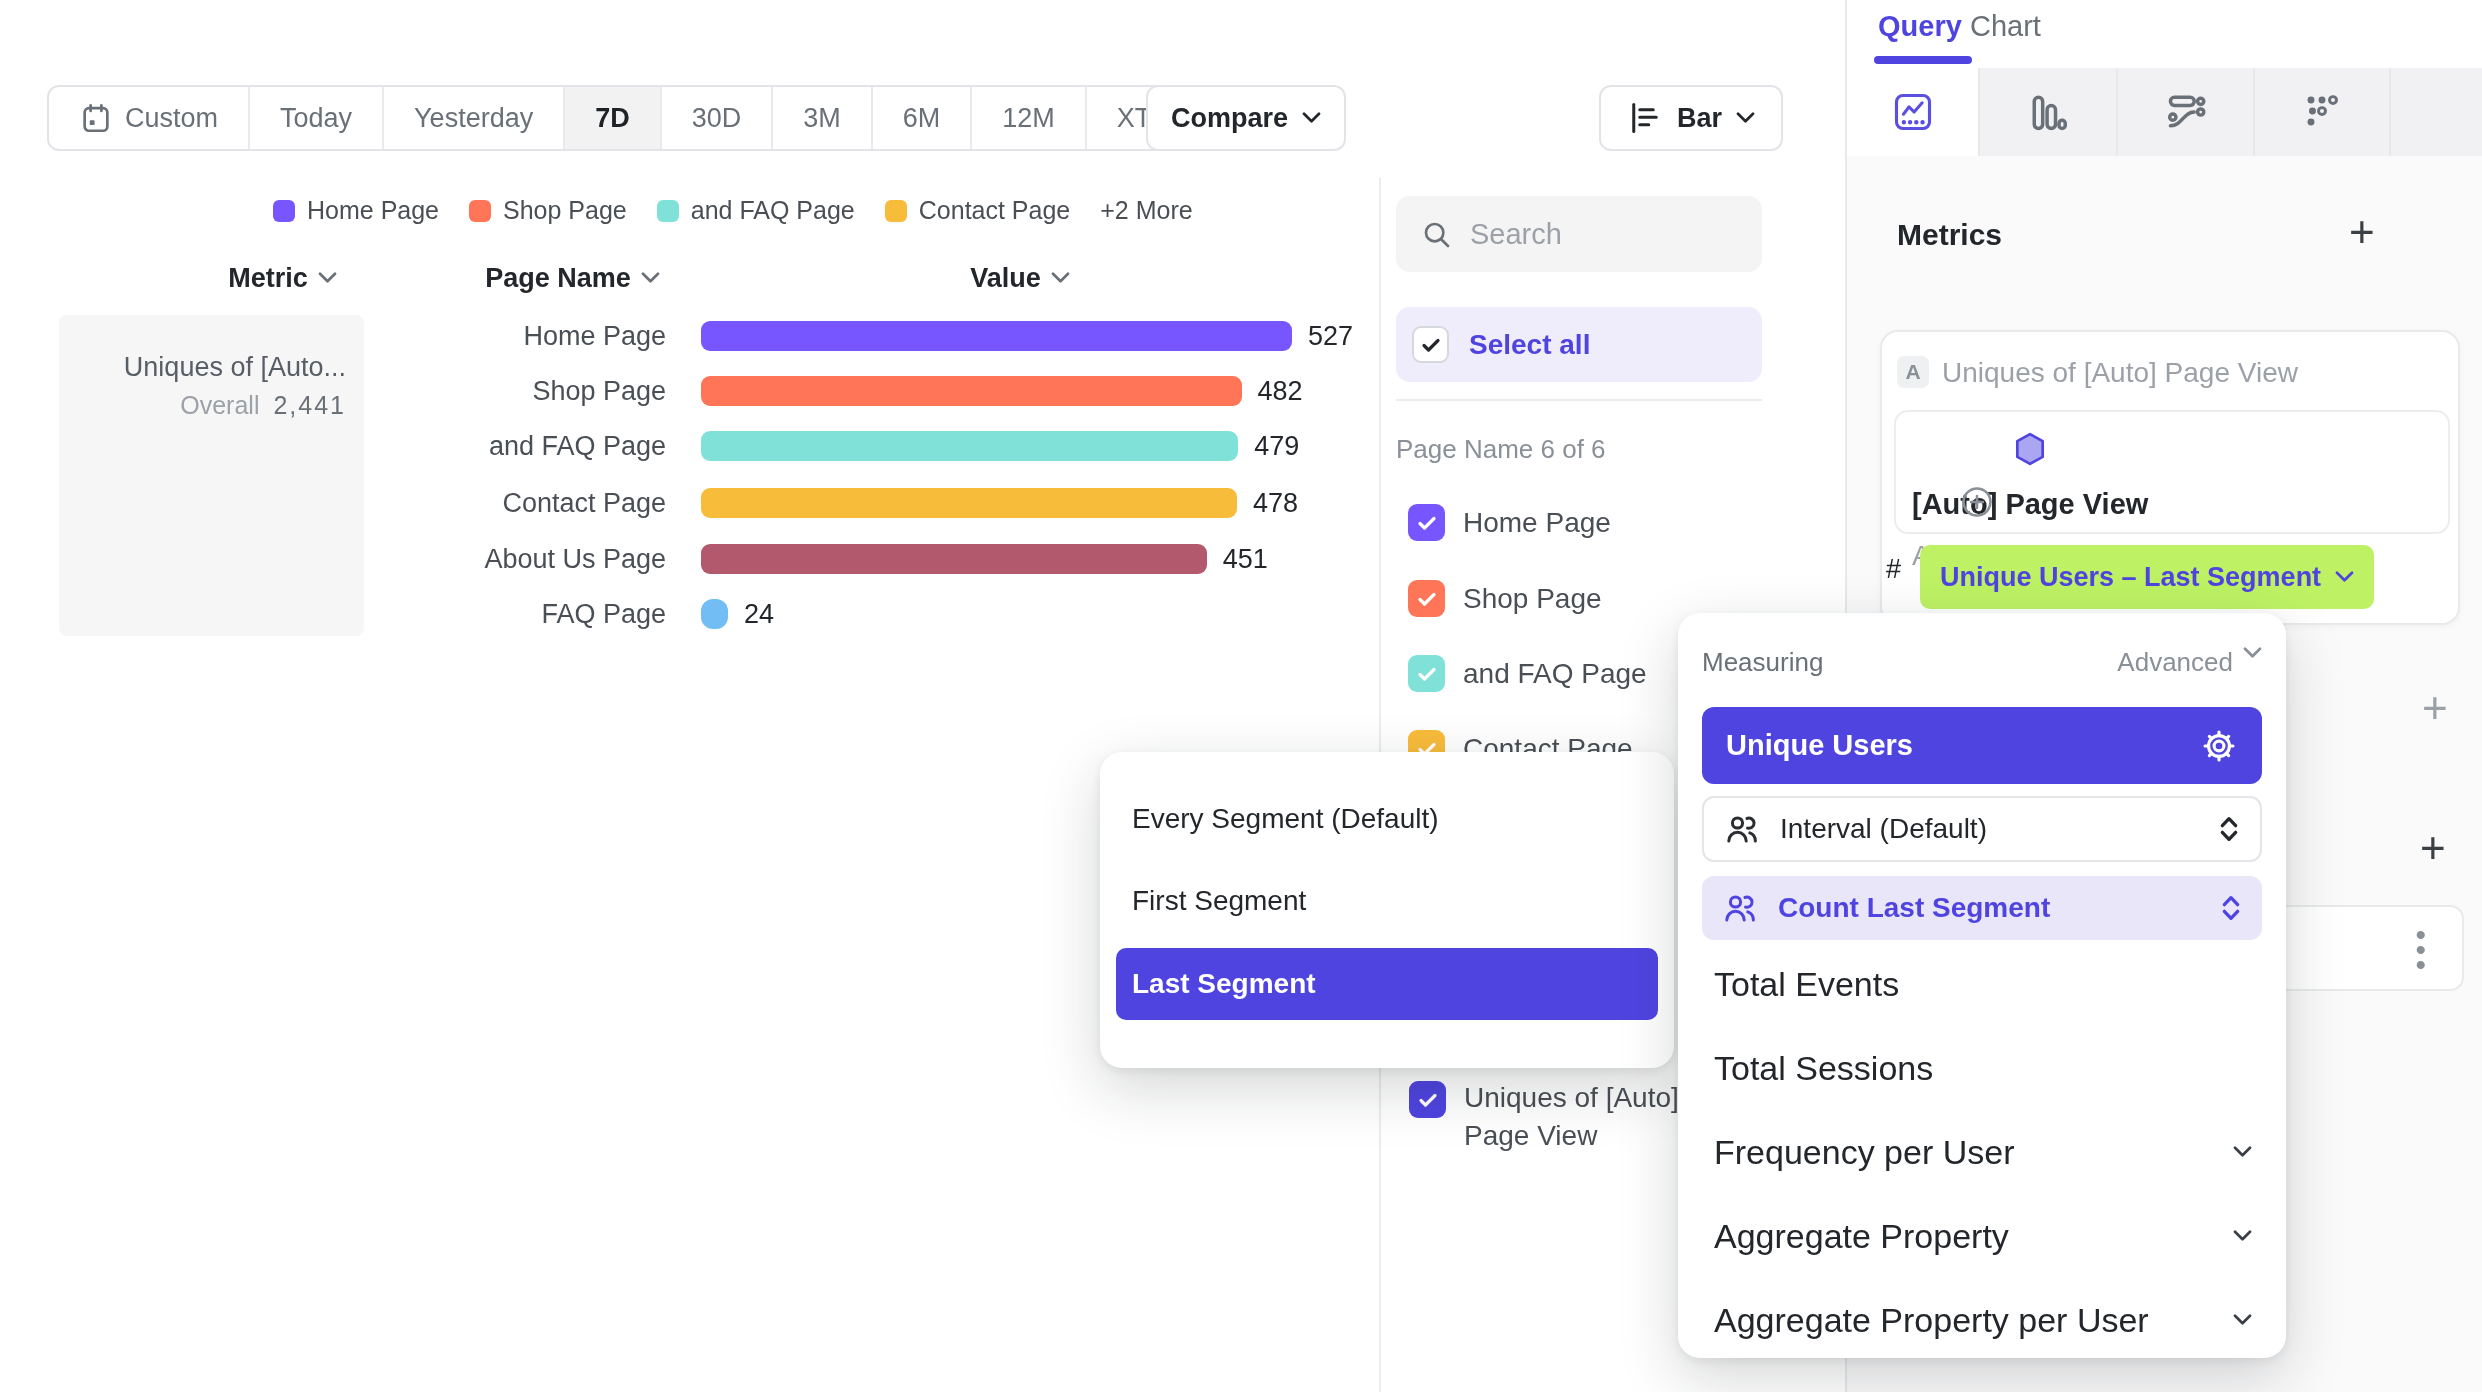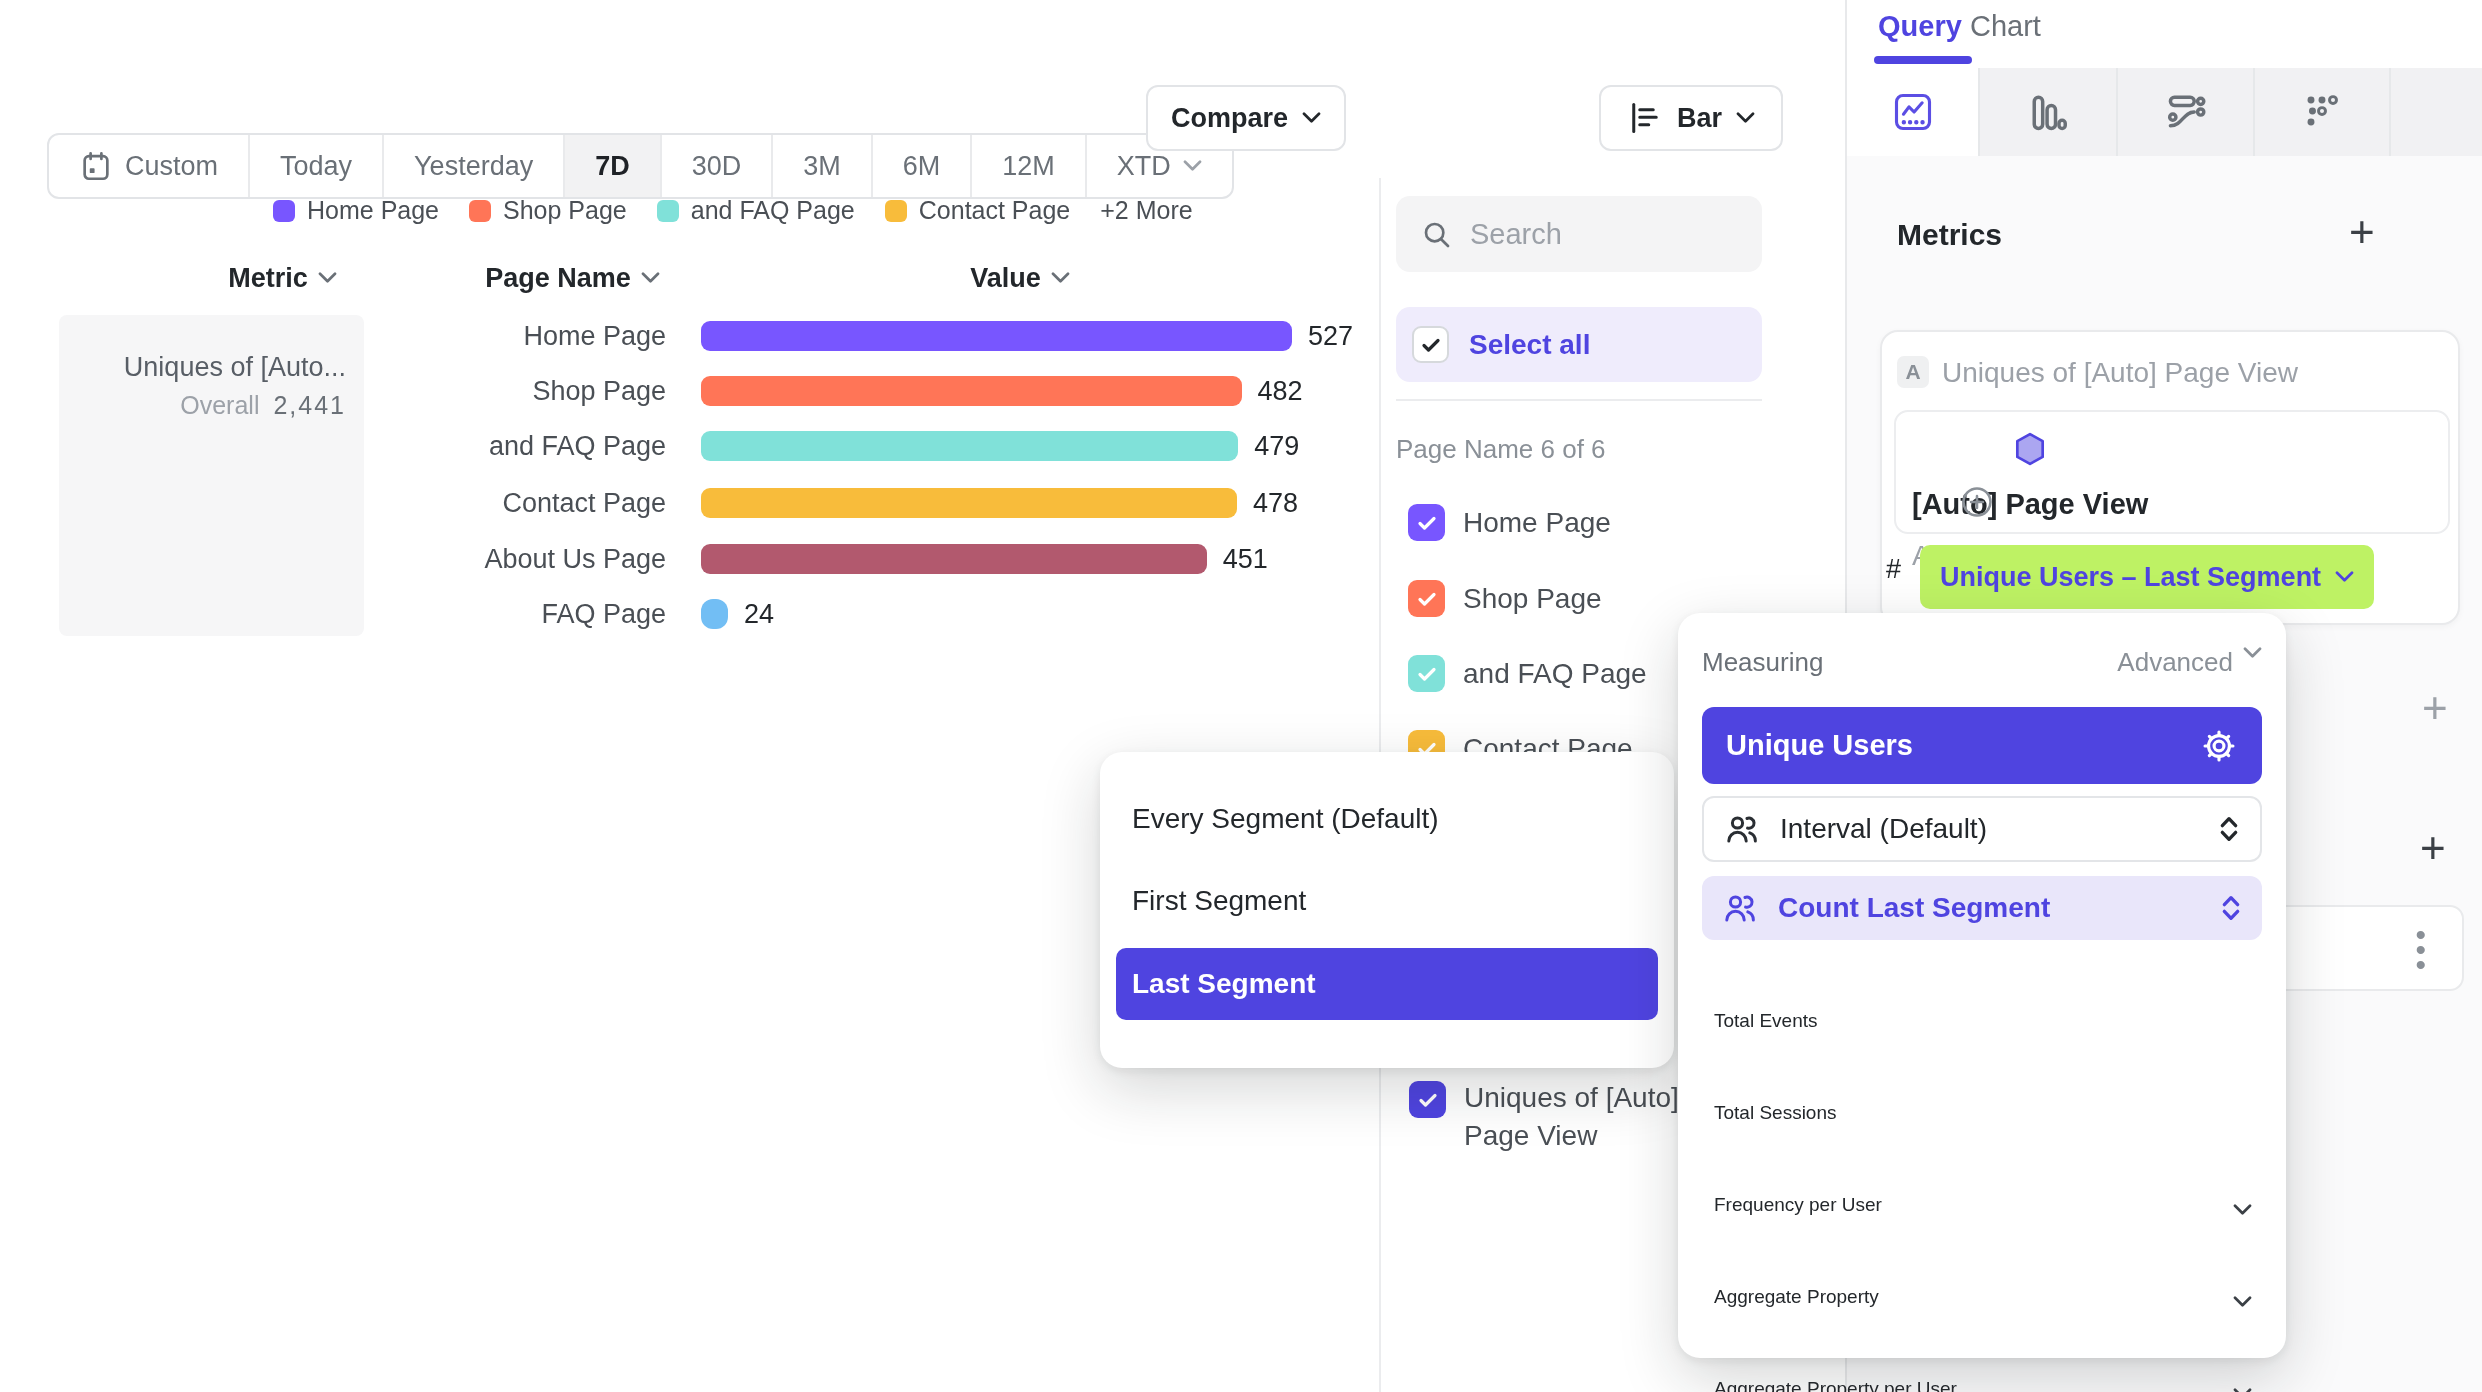--- a/index.html
+++ b/index.html
@@ -3,21 +3,21 @@
 <meta charset="utf-8">
 <style>
   html,body{margin:0;padding:0;background:#fff;}
   .canvas{position:relative;width:2482px;height:1392px;background:#ffffff;overflow:hidden;
           font-family:"Liberation Sans",sans-serif;color:#23272b;-webkit-font-smoothing:antialiased;}
   .abs{position:absolute;}
   .dotted{background-image:radial-gradient(rgba(0,0,0,0.045) 1.4px, transparent 1.4px);background-size:9px 9px;}
 
   
   .seg-control{left:47px;top:85px;height:62px;display:flex;align-items:stretch;
-               border:2px solid #E2E4E7;border-radius:12px;background:#fff;overflow:hidden;margin-top:48px;}
+               border:2px solid #E2E4E7;border-radius:12px;background:#fff;overflow:hidden;}
   .seg{display:flex;align-items:center;gap:12px;padding:0 30px;font-size:27px;color:#6A7077;
        border-right:2px solid #E9EAEC;cursor:pointer;white-space:nowrap;}
   .seg:last-child{border-right:none;}
   .seg.active{background:#F2F2F3;color:#1F2226;font-weight:bold;}
   .seg .cal{width:34px;height:34px;color:#6A7077;}
   .btn{display:flex;align-items:center;justify-content:center;gap:14px;height:62px;
        border:2px solid #E2E4E7;border-radius:12px;background:#fff;font-size:27px;font-weight:bold;color:#23272b;cursor:pointer;}
   .chev-sm{width:19px;height:12px;flex:0 0 auto;}
 
   
@@ -78,22 +78,22 @@
   .uu-btn{margin-top:28px;height:77px;background:#4F44E0;border-radius:12px;display:flex;align-items:center;
           justify-content:space-between;padding:0 24px;cursor:pointer;}
   .uu-btn .t{color:#fff;font-size:29px;font-weight:bold;}
   .uu-btn .gear{width:38px;height:38px;color:#fff;}
   .mm-row{margin-top:12px;height:62px;border-radius:12px;display:flex;align-items:center;gap:20px;
           padding:0 20px;font-size:28px;cursor:pointer;}
   .mm-row .usersicon{width:36px;height:36px;flex:0 0 auto;}
   .mm-row .stepper{margin-left:auto;width:22px;height:30px;}
   .mm-row.plain{border:2px solid #E3E5E8;background:#fff;color:#23272b;}
   .mm-row.hl{background:#E9E6FA;color:#4F44E0;font-weight:bold;height:64px;margin-top:14px;}
-  .mm-opt{height:80px;display:flex;align-items:flex-end;justify-content:space-between;
-          padding:12px 10px 0 12px;font-size:19px;color:#23272b;cursor:pointer;}
+  .mm-opt{height:80px;display:flex;align-items:center;justify-content:space-between;
+          padding:4px 10px 0 12px;font-size:34px;color:#23272b;cursor:pointer;}
   .mm-opt:first-of-type{margin-top:16px;}
   .mm-opt .chev-sm{color:#3B4046;}
 
   
   .query-panel{left:1845px;top:0;right:0;bottom:0;border-left:2px solid #E8E9EB;background:#FAFAFB;}
   .qp-header{position:absolute;left:0;top:0;right:0;height:68px;background:#fff;}
   .qp-tab{position:absolute;top:10px;font-size:29px;cursor:pointer;}
   .qp-tab.active{color:#4F44E0;font-weight:bold;}
   .qp-tab.idle{color:#6A7077;}
   .qp-underline{position:absolute;left:27px;top:56px;width:98px;height:8px;border-radius:5px;background:#4F44E0;}

